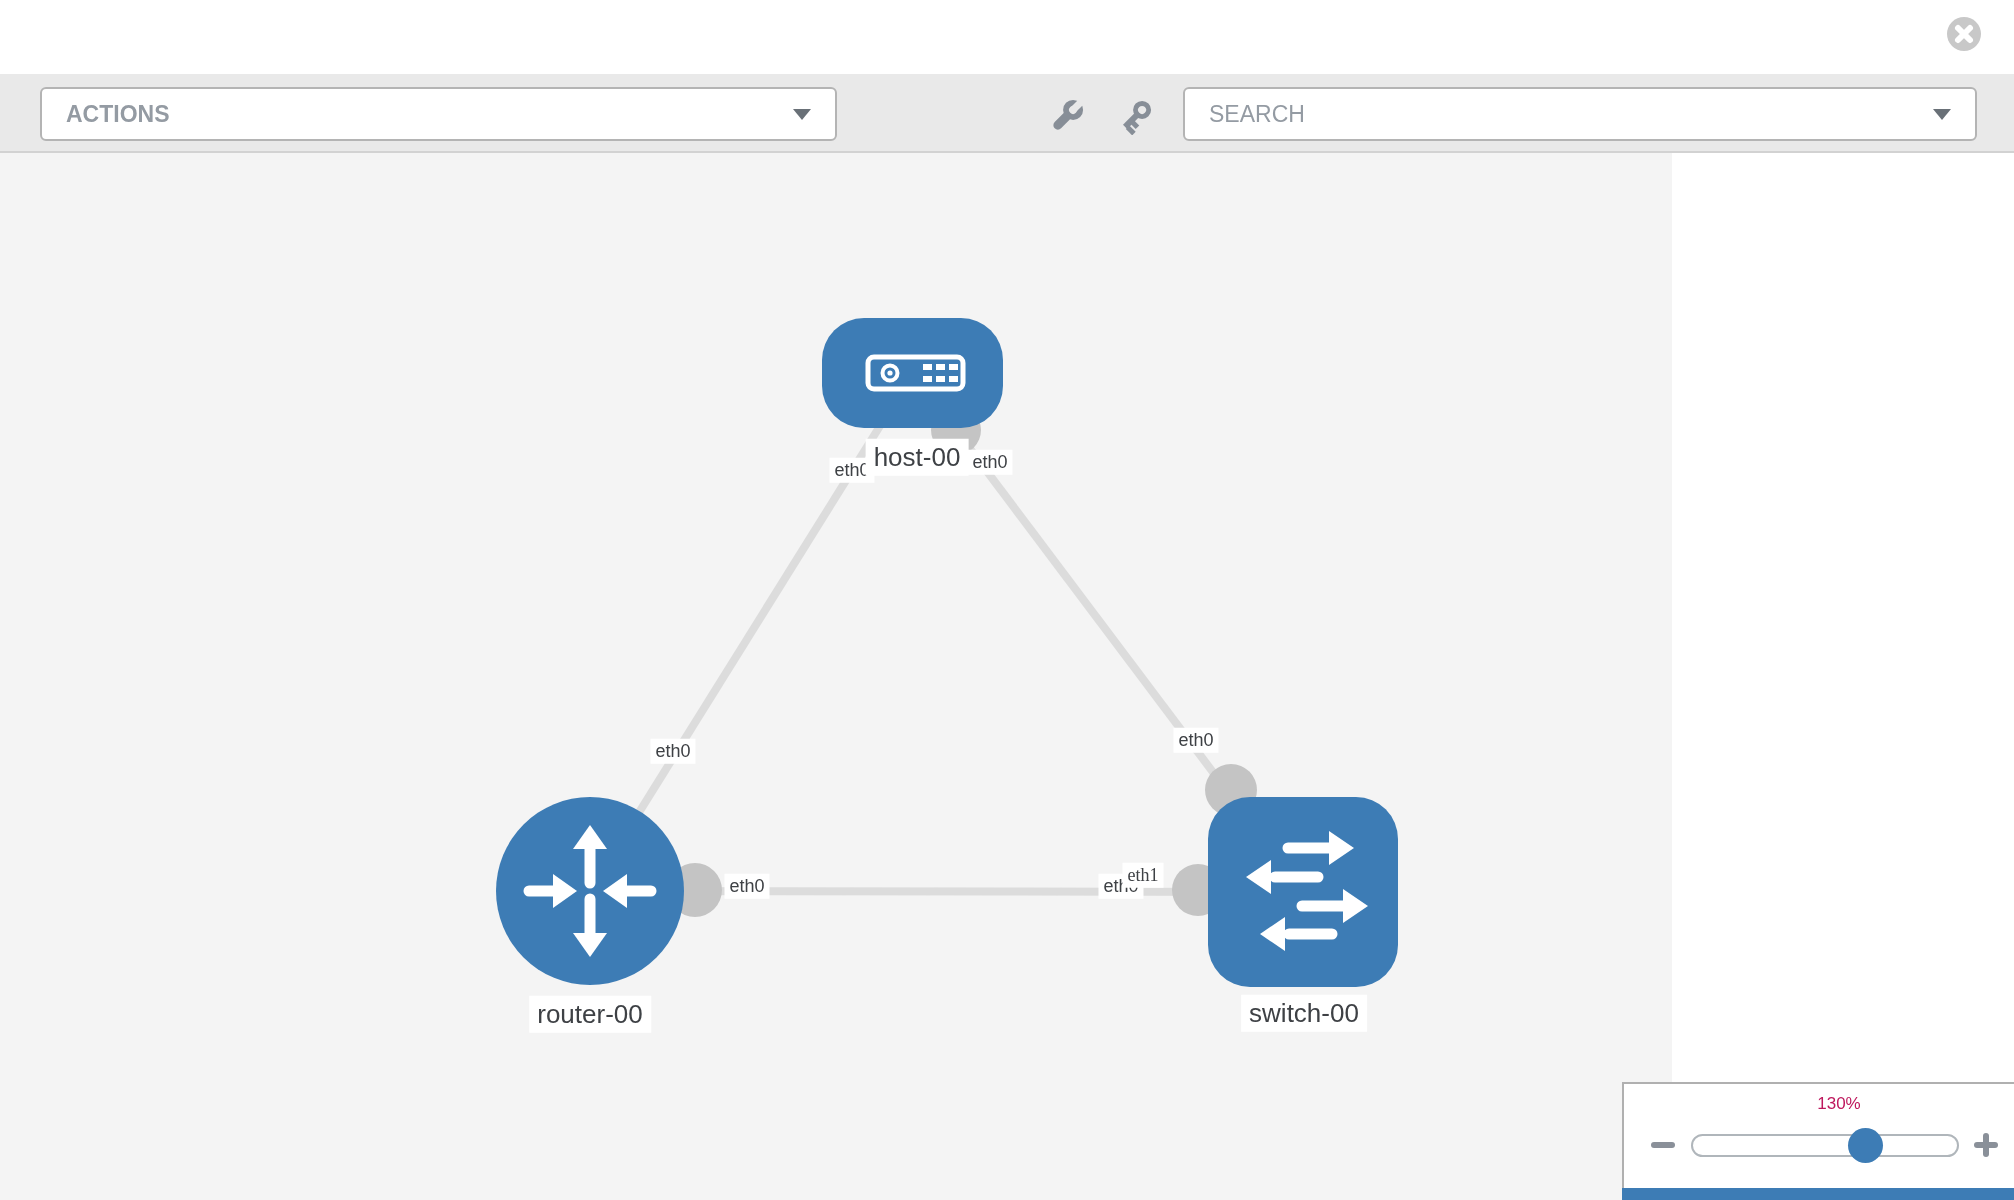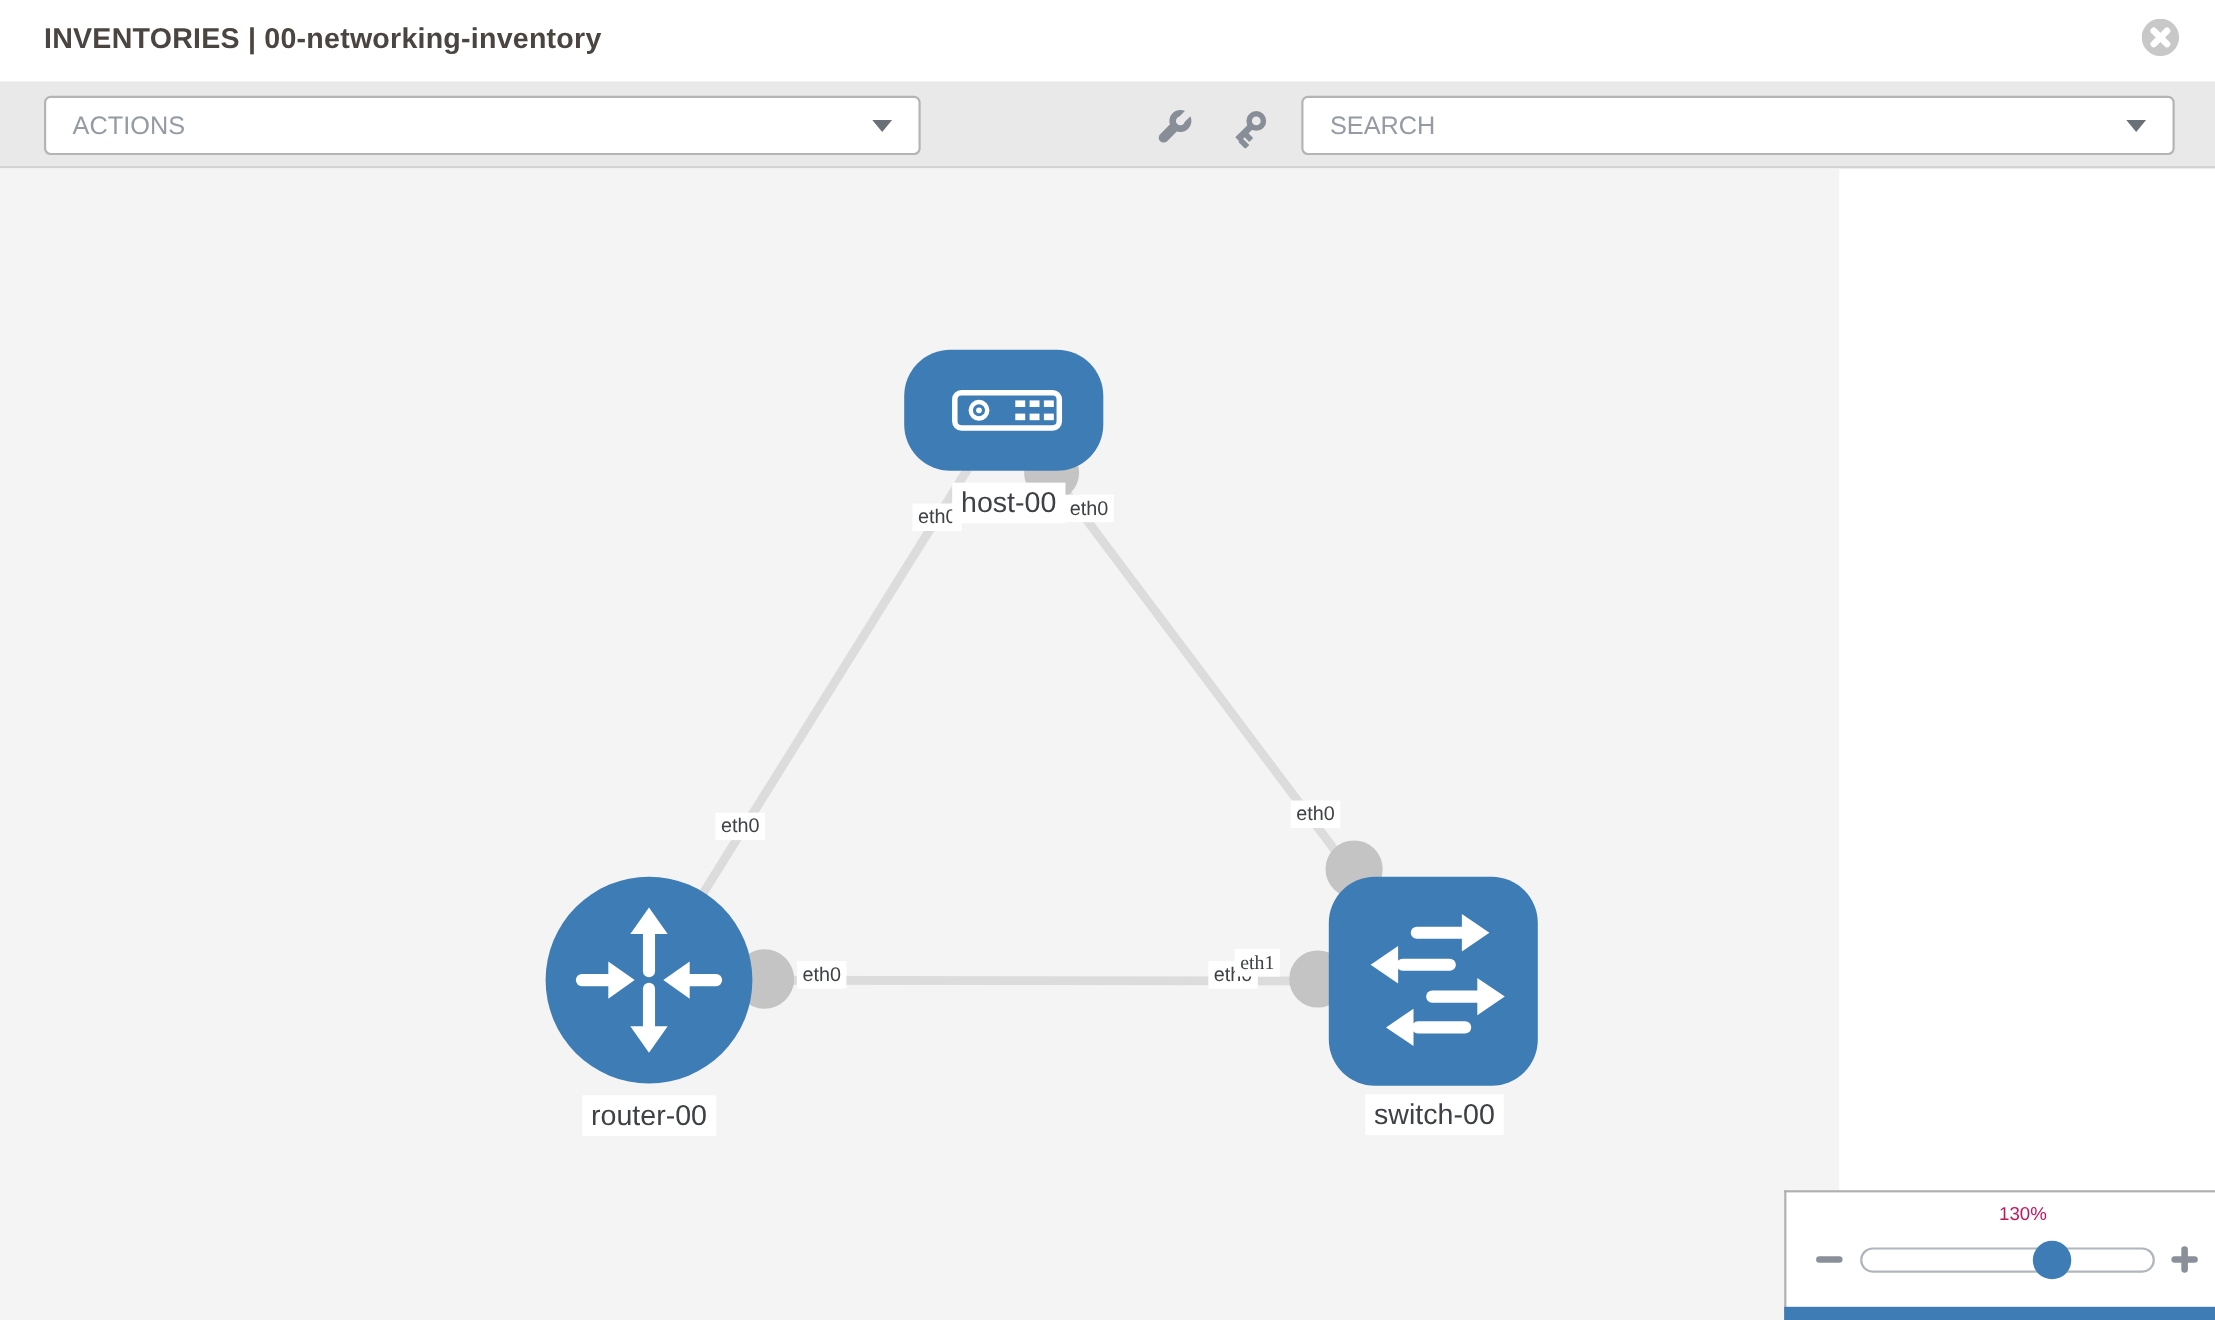--- a/index.html
+++ b/index.html
@@ -14,21 +14,21 @@
                   font-weight:bold; color:#4a4541; letter-spacing:.2px; }
   .close-btn { position:absolute; left:1947px; top:17px; width:34px; height:34px;
                cursor:pointer; }
 
   
   .toolbar { position:absolute; left:0; top:74px; width:2014px; height:79px;
              background:#e9e9e9; border-bottom:2px solid #d2d2d2; }
   .dropdown { position:absolute; top:13px; height:54px; background:#fff;
               border:2px solid #b4b4b4; border-radius:6px; display:flex;
               align-items:center; padding:0 24px; }
-  .dd-actions { left:40px;  width:797px; }
+  .dd-actions { left:40px;  width:797px;font-weight:bold; }
   .dd-search  { left:1183px; width:794px;gap:41px; }
   .dd-text { font-size:23px; color:#949ba3; flex:1; }
   .caret { width:0; height:0; border-left:9px solid transparent;
            border-right:9px solid transparent; border-top:11px solid #697077; }
   .tool-icon { position:absolute; top:25px; width:36px; height:36px; cursor:pointer; }
   .icon-wrench { left:1048px; }
   .icon-key    { left:1117px; }
 
   
   .canvas { position:absolute; left:0; top:153px; width:1672px; height:1047px;
@@ -62,21 +62,20 @@
                height:24px; border-radius:3px; background:#8a9099; }
   .accent-bar { position:absolute; left:1622px; top:1188px; width:392px; height:12px;
                 background:#3d7cb5; }
 </style>
 </head>
 <body>
 
 <div id="app">
 
   <div class="header">
-    <div class="header-title">INVENTORIES | 00-networking-inventory</div>
     <div class="close-btn">
       <svg width="34" height="34" viewBox="0 0 34 34">
         <circle cx="17" cy="17" r="17" fill="#c8c8c8"></circle>
         <line x1="11" y1="11" x2="23" y2="23" stroke="#fff" stroke-width="6" stroke-linecap="round"></line>
         <line x1="23" y1="11" x2="11" y2="23" stroke="#fff" stroke-width="6" stroke-linecap="round"></line>
       </svg>
     </div>
   </div>
 
   <div class="toolbar">

